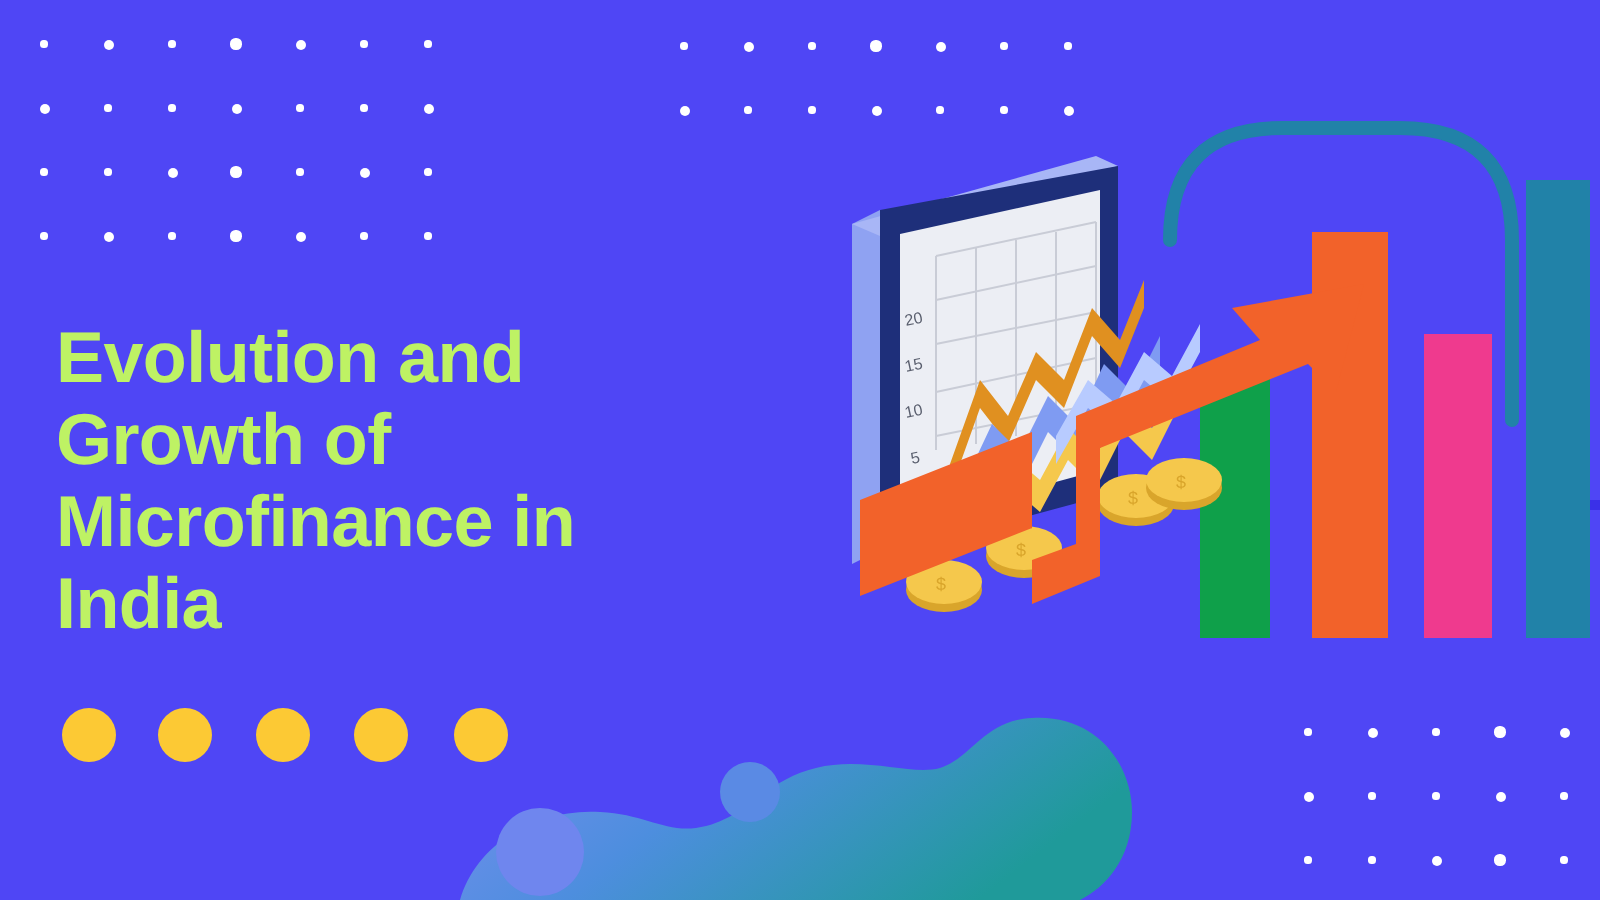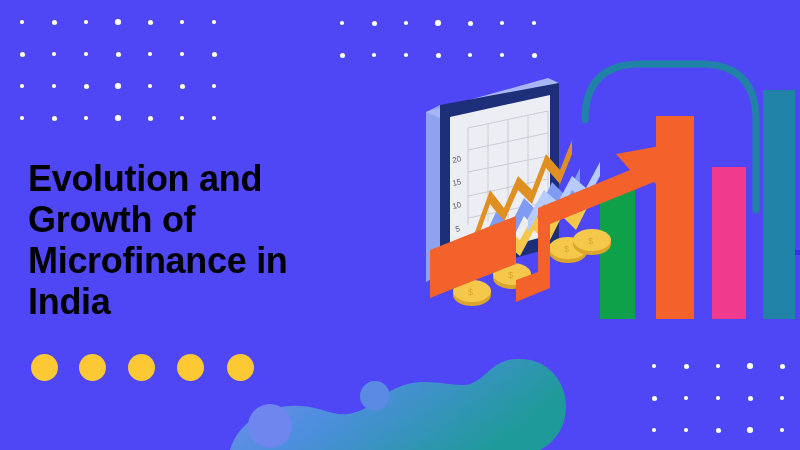--- a/index.html
+++ b/index.html
@@ -28,21 +28,21 @@
   
   #title-block {
     position: absolute;
     left: 28px;
     top: 158px;
     width: 390px;
     z-index: 30;
   }
   #page-title {
     margin: 0;
-    color: #000000;
+    color: #bef264;
     font-family: "Liberation Sans", sans-serif;
     font-size: 36px;
     line-height: 41px;
     font-weight: 700;
     letter-spacing: -0.3px;
     white-space: pre-line;
   }
 
   
   #gold-dots {

